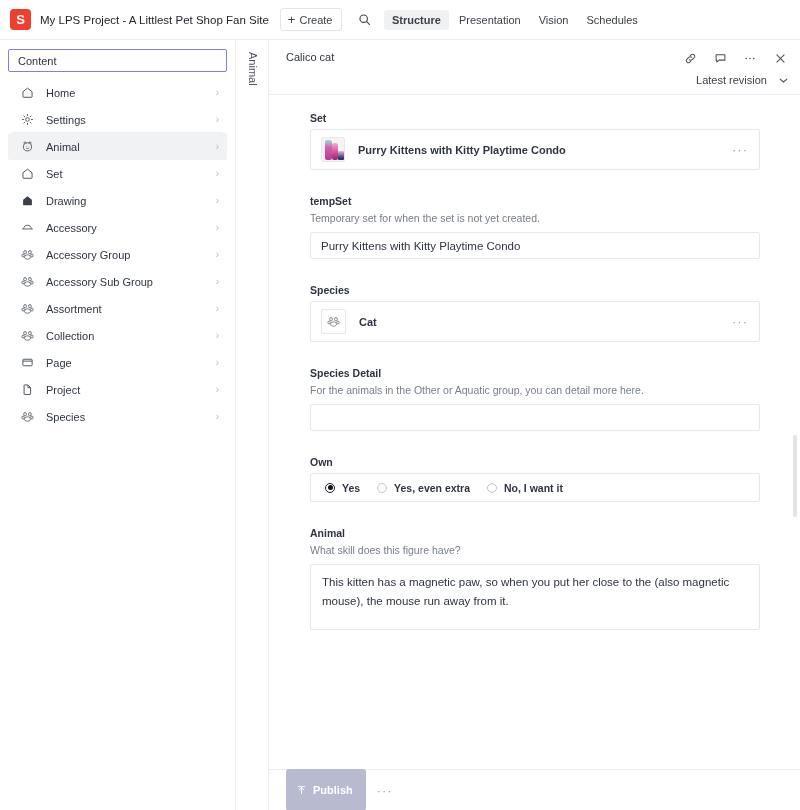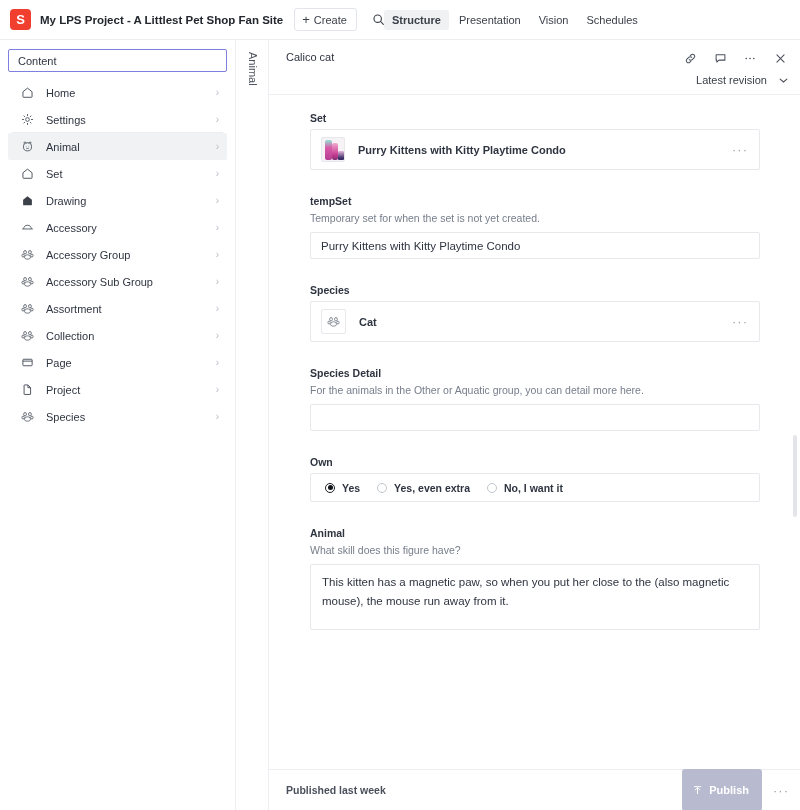--- a/index.html
+++ b/index.html
@@ -22,21 +22,21 @@
     padding: 0 10px;
   }
   .logo {
     width: 21px; height: 21px; border-radius: 4px;
     background: #f03e2f;
     color: #fff; font-size: 13px; font-weight: 700;
     display: flex; align-items: center; justify-content: center;
     margin-right: 9px; flex: none;
   }
   .proj-title {
-    font-size: 11.5px; font-weight: 700; color: #22262d;
+    font-size: 11.5px; font-weight: 400; color: #22262d;
     white-space: nowrap;
   }
   .create-btn {
     margin-left: 11px;
     height: 23px; padding: 0 9px 0 7px;
     border: 1px solid #e2e5ea; border-radius: 3px;
     background: #fff;
     display: flex; align-items: center; gap: 4px;
     font-size: 11px; color: #3b4049; cursor: pointer;
   }
@@ -579,21 +579,20 @@
         <div class="field-label">Animal</div>
         <div class="field-desc">What skill does this figure have?</div>
         <textarea class="textarea" style="">This kitten has a magnetic paw, so when you put her close to the (also magnetic mouse), the mouse run away from it.</textarea>
       </div>
 
     </div>
     <div class="scrollbar"></div>
   </div>
 
   <div class="docfoot">
-    <span class="foot-status">Published last week</span>
     <button class="publish-btn">
       <span>
         <svg width="11" height="11" viewBox="0 0 16 16" fill="none" stroke="#ffffff" stroke-width="1.4" stroke-linecap="round" stroke-linejoin="round">
           <path d="M8 12.6V4.4"></path>
             <path d="M4.6 7.2 8 3.8l3.4 3.4"></path>
             <path d="M3.4 2.4h9.2"></path>
         </svg>
       </span>
       <span>Publish</span>
     </button>

